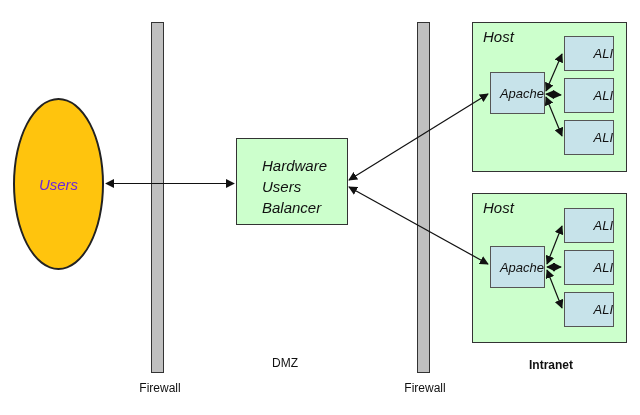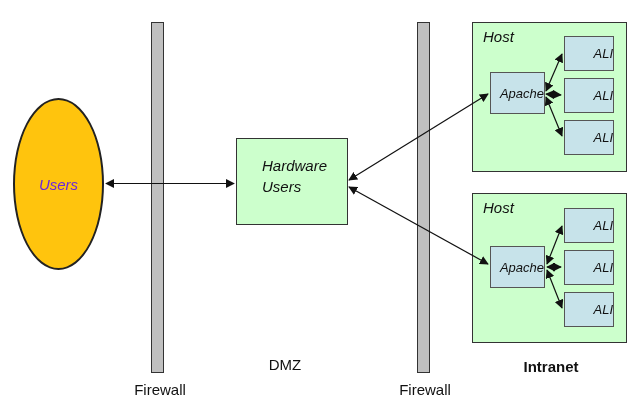--- a/index.html
+++ b/index.html
@@ -13,21 +13,21 @@
     background:#FFC40D;border:2px solid #222;border-radius:50%;
     display:flex;align-items:center;justify-content:center;
     font-size:15px;color:#6d28d9;
   }
   .zone{background:#CCFFCC;border:1px solid #333;}
   .node{background:#C7E3EA;border:1px solid #555;
     display:flex;align-items:center;justify-content:flex-end;font-size:13px;}
   .bar{background:#C0C0C0;border:1px solid #333;}
   .host-label{position:absolute;left:10px;top:5px;font-size:15px;}
   .lb-text{padding:16px 0 0 25px;font-size:15px;line-height:21px;}
-  .caption{position:absolute;font-size:15px;text-align:left;transform:translateX(-50%);white-space:nowrap;}
+  .caption{position:absolute;font-size:12px;text-align:left;transform:translateX(-50%);white-space:nowrap;}
   .ali{font-size:13px;}
   svg.arrows{position:absolute;left:0;top:0;z-index:5;pointer-events:none;}
 </style>
 </head>
 <body>
 
 <div class="canvas">
 
   <svg class="arrows" width="640" height="415" viewBox="0 0 640 415">
     <defs>
@@ -54,20 +54,21 @@
     <span>Users</span>
   </div>
 
   <div class="abs bar" style="left:151px;top:22px;width:13px;height:351px;"></div>
   <div class="abs bar" style="left:417px;top:22px;width:13px;height:351px;"></div>
 
   <div class="abs zone" style="left:236px;top:138px;width:112px;height:87px;">
     <div class="lb-text">
       <div>Hardware</div>
       <div>Users</div>
+      <div>Balancer</div>
     </div>
   </div>
 
   <div class="abs zone" style="left:472px;top:22px;width:155px;height:150px;">
     <span class="host-label">Host</span>
   </div>
   <div class="abs node" style="left:490px;top:72px;width:55px;height:42px;">
     <span>Apache</span>
   </div>
   <div class="abs node ali" style="left:564px;top:36px;width:50px;height:35px;">

